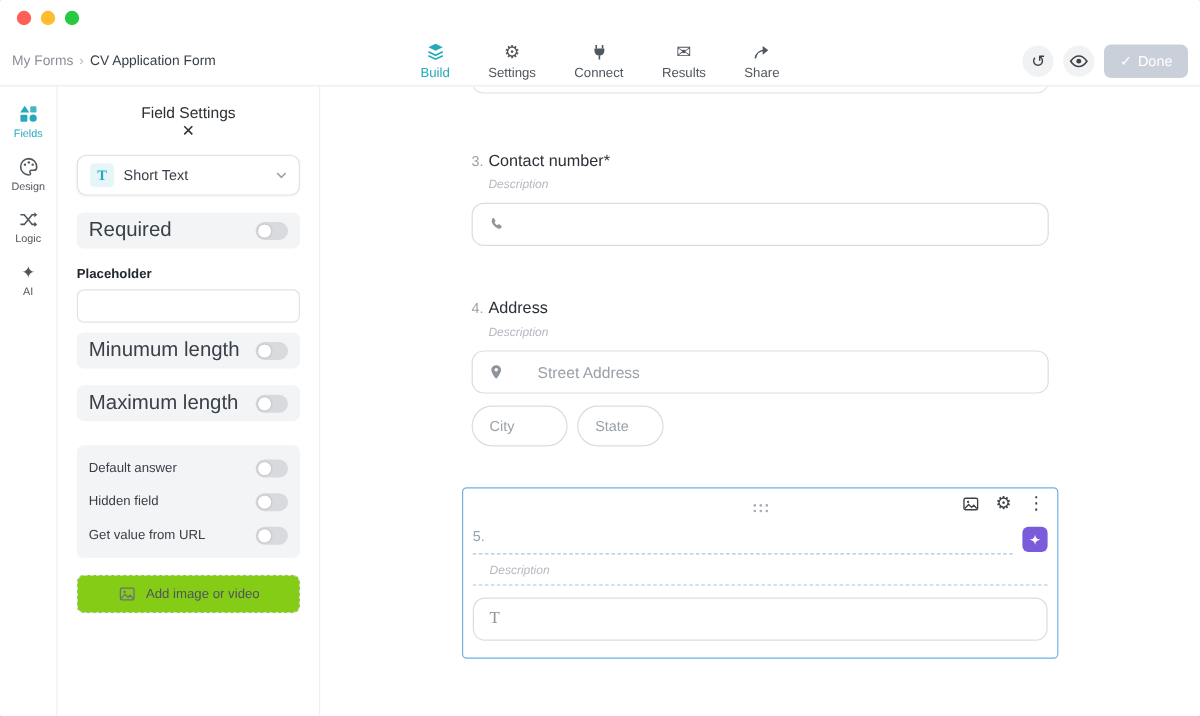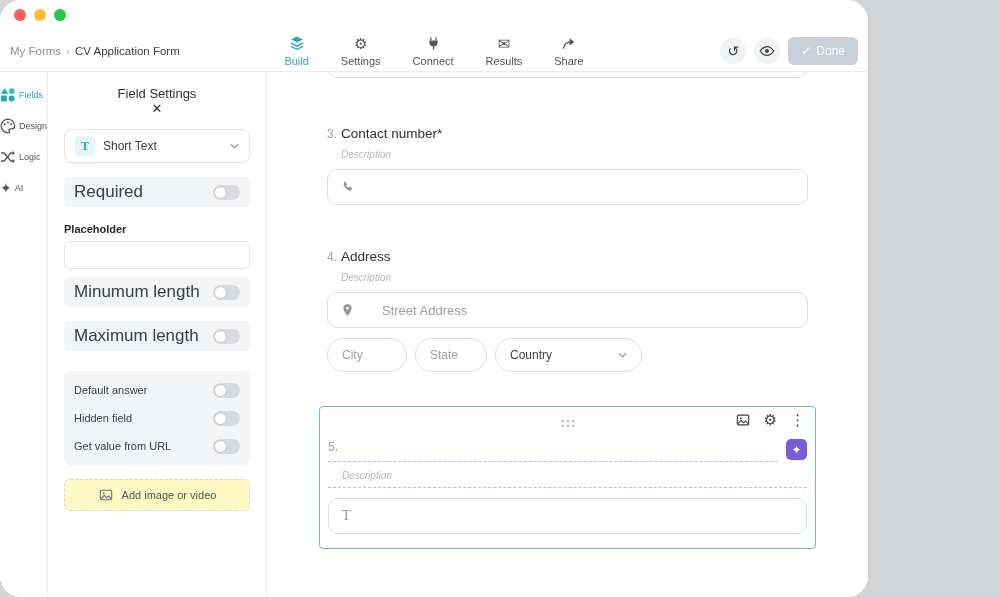--- a/index.html
+++ b/index.html
@@ -3,22 +3,22 @@
 <meta charset="utf-8">
 <style>
   * { box-sizing: border-box; margin: 0; padding: 0; }
   html,body { width:1000px; height:597px; overflow:hidden; }
   body {
     background:#d2d4d6;
     font-family:"Liberation Sans", sans-serif;
     -webkit-font-smoothing:antialiased;
   }
   .window {
-    width:868px; height:597px; background:#fff;
-    border-radius:21px; overflow:hidden; position:relative;
+    width:1000px; height:597px; background:#fff;
+    border-radius:2px; overflow:hidden; position:relative;
   }
   
   .chrome { height:30px; display:flex; align-items:center; padding-left:14px; gap:8px; background:#fff; }
   .dot { width:12px; height:12px; border-radius:50%; cursor:pointer; }
   .dot.red { background:var(--traffic-red,#ff5f57); }
   .dot.yellow { background:var(--traffic-yellow,#febc2e); }
   .dot.green { background:var(--traffic-green,#28c840); }
 
   
   .header {
@@ -40,21 +40,21 @@
                font-size:14px; cursor:pointer; line-height:1; }
   .done-btn { height:28px; padding:0 13px; border-radius:6px; background:var(--done-bg,#c9d0da);
               color:#fff; border:none; font-size:12px; display:flex; align-items:center; gap:5px; cursor:pointer; }
 
   
   .body-row { display:flex; height:524px; }
 
   
   .rail { width:48px; border-right:1px solid #ececec; background:#fff;
           display:flex; flex-direction:column; align-items:center; padding-top:8px; }
-  .rail-item { width:100%; padding:7px 0 8px; display:flex; flex-direction:row; align-items:center;
+  .rail-item { width:100%; padding:7px 0 8px; display:flex; flex-direction:column; align-items:center;
                gap:3px; color:#50565e; font-size:9px; cursor:pointer; }
   .rail-item .r-icon { height:16px; display:flex; align-items:center; justify-content:center; font-size:14px; line-height:1; }
   .rail-item.active { color:var(--accent,#26a9bc); }
 
   
   .panel { width:219px; border-right:1px solid #ececec; background:#fff; padding:14px 16px; overflow:hidden; }
   .panel-head { display:flex; align-items:center; justify-content:space-between;flex-direction:column; }
   .panel-title { font-size:13px; color:#2b3137; }
   .close-x { font-size:13px; color:#2b3137; cursor:pointer; background:none; border:none; }
   .type-select { margin-top:13px; height:34px; border:1px solid #dfe3e8; border-radius:8px;
@@ -73,21 +73,21 @@
                    border-radius:50%; background:#fff; box-shadow:0 0 2px rgba(0,0,0,.25); }
   .ph-label { margin-top:16px; font-size:11px; font-weight:bold; color:#23282e; }
   .ph-input { margin-top:6px; width:100%; height:28px; border:1px solid #dfe3e8; border-radius:6px;
               padding:0 8px; font-size:12px; color:#394048; outline:none; }
   .row-gap8 { margin-top:8px; }
   .toggle-group { margin-top:20px; background:#f3f4f6; border-radius:6px; padding:8px 10px;
                   display:flex; flex-direction:column; gap:6px; }
   .g-row { display:flex; align-items:center; justify-content:space-between; height:22px;
            font-size:11px; color:#394048; cursor:pointer; }
   .add-media { margin-top:14px; height:32px; width:100%; border:1px dashed #d3d8de; border-radius:6px;
-               background:#fef9c3; display:flex; align-items:center; justify-content:center; gap:8px;
+               background:#84cc16; display:flex; align-items:center; justify-content:center; gap:8px;
                color:#50565e; font-size:11px; cursor:pointer; }
 
   
   .canvas { flex:1; background:#fff; overflow:hidden; }
   .form-col { width:497px; margin:0 auto; }
   .partial-input { height:26px; margin:-20px 8px 0; border:1px solid #dde0e4; border-radius:10px; }
   .q-field { margin-top:48px; padding:0 8px; }
   .q-field.addr { margin-top:44px; }
   .q-title { display:flex; gap:0; align-items:baseline; }
   .q-num { color:#9aa3ab; font-size:12px; width:14px; flex:none; }
@@ -336,28 +336,20 @@
                 </svg>
             </span>
             <span>Street Address</span>
           </div>
           <div class="sub-row">
             <div class="sub-input sub-city">
               <span>City</span>
             </div>
             <div class="sub-input sub-state">
               <span>State</span>
-            </div>
-            <div class="sub-input sub-country">
-              <span>Country</span>
-              <span class="chev">
-                <svg width="9" height="6" viewBox="0 0 10 6">
-                    <path d="M1 1l4 4 4-4" stroke="#9aa0a8" fill="none" stroke-width="1.5"></path>
-                  </svg>
-              </span>
             </div>
           </div>
         </section>
 
         <section class="selected-block">
           <div class="sel-toolbar">
             <span class="drag-handle">
               <svg width="14" height="9" viewBox="0 0 14 9" fill="currentColor">
                   <circle cx="2" cy="2.2" r="1.1"></circle>
                   <circle cx="7" cy="2.2" r="1.1"></circle>

